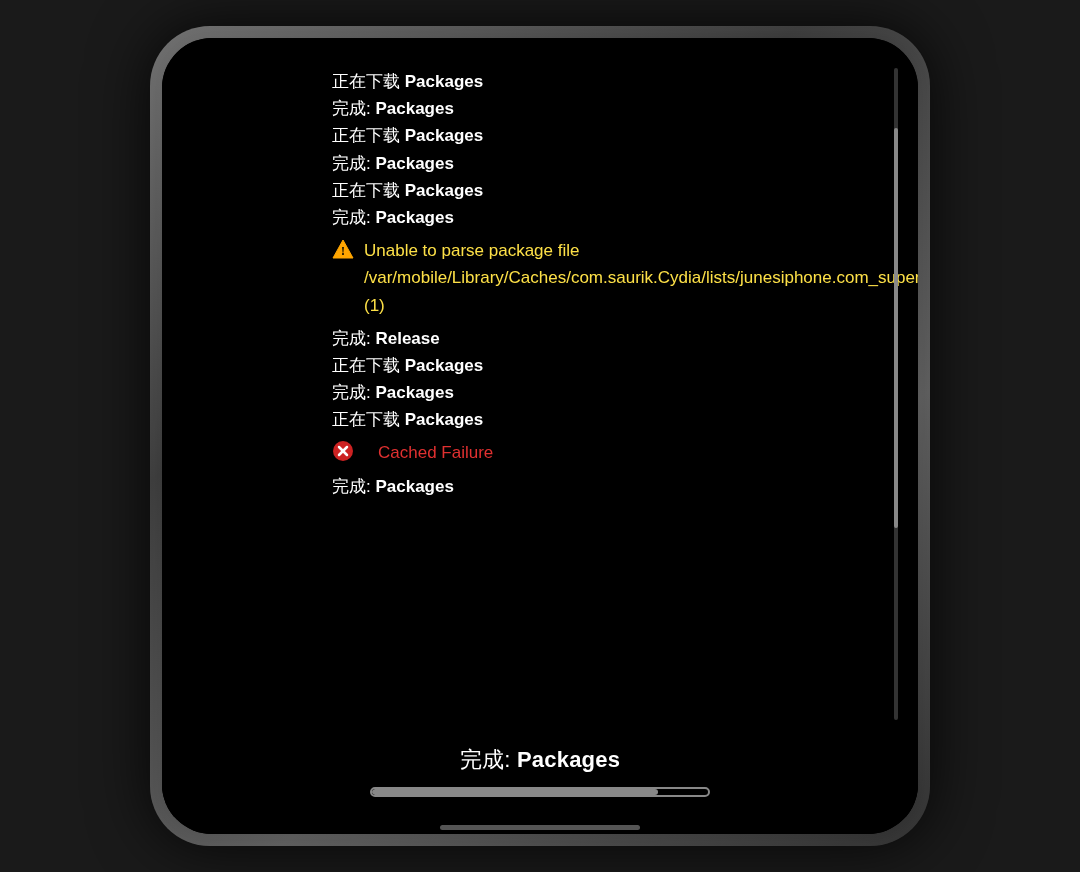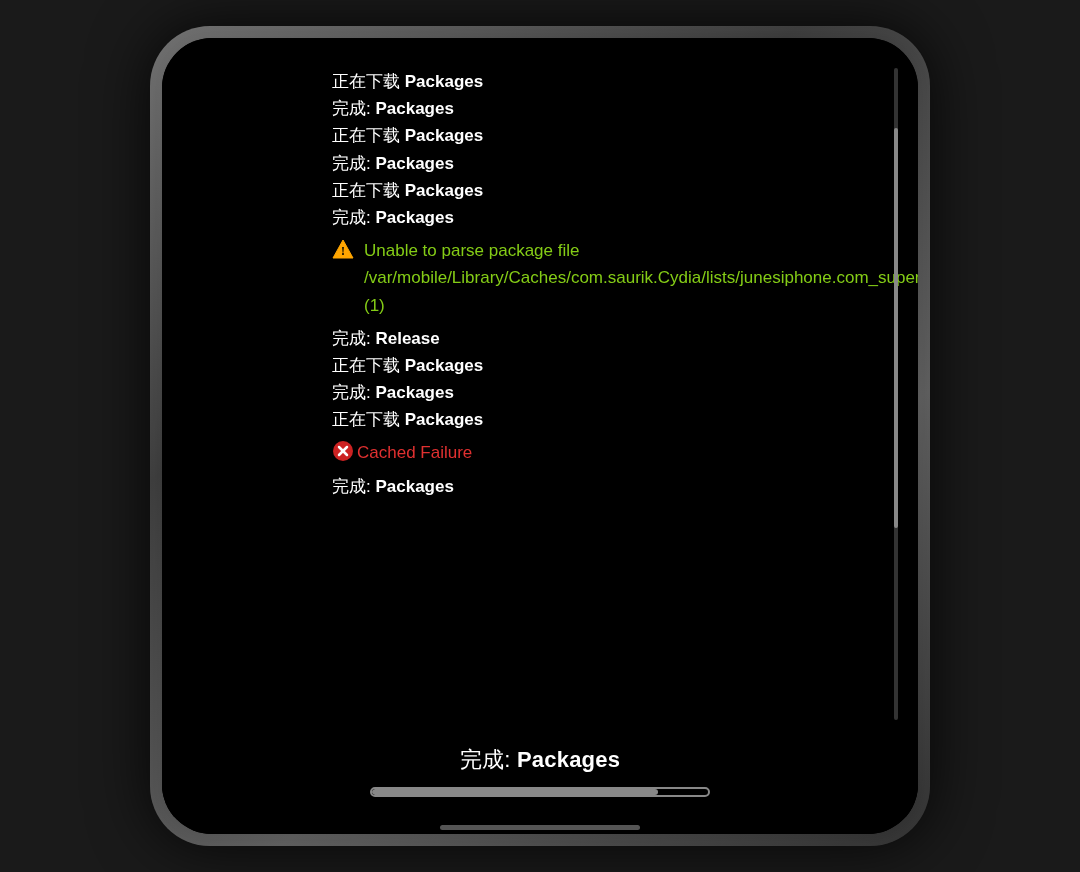--- a/index.html
+++ b/index.html
@@ -92,31 +92,31 @@
       margin: 6px 0;
       gap: 10px;
     }
 
     .warning-icon {
       flex-shrink: 0;
       margin-top: 2px;
     }
 
     .warning-text {
-      color: #84cc16;
+      color: #fde047;
       font-family: -apple-system, 'Helvetica Neue', sans-serif;
       font-size: 17px;
       line-height: 1.6;
     }
 
     .error-block {
       display: flex;
       align-items: center;
       margin: 6px 0;
-      gap: 3px;
+      gap: 24px;
     }
 
     .error-icon {
       flex-shrink: 0;
     }
 
     .error-text {
       color: #e03030;
       font-family: -apple-system, 'Helvetica Neue', sans-serif;
       font-size: 17px;

